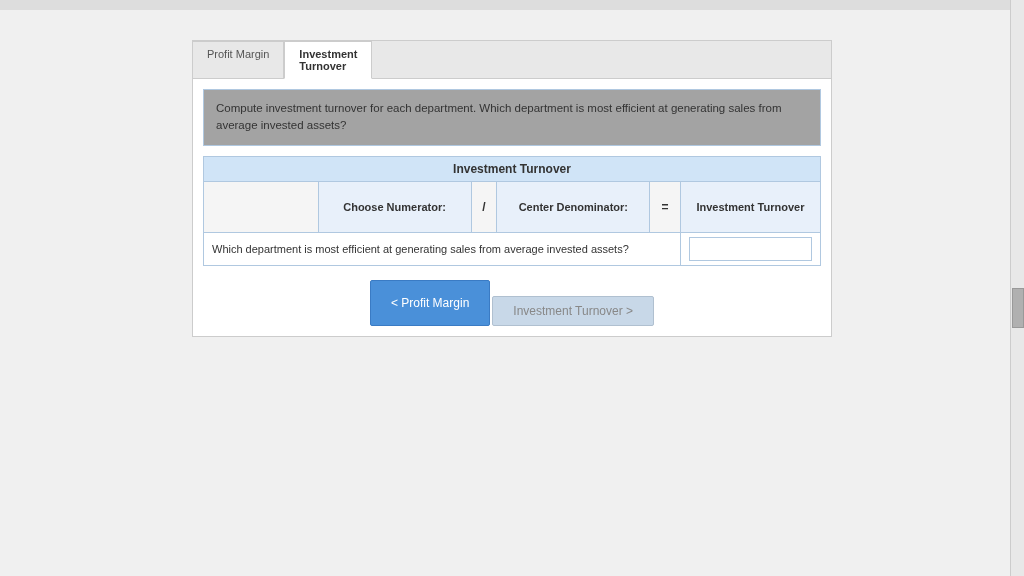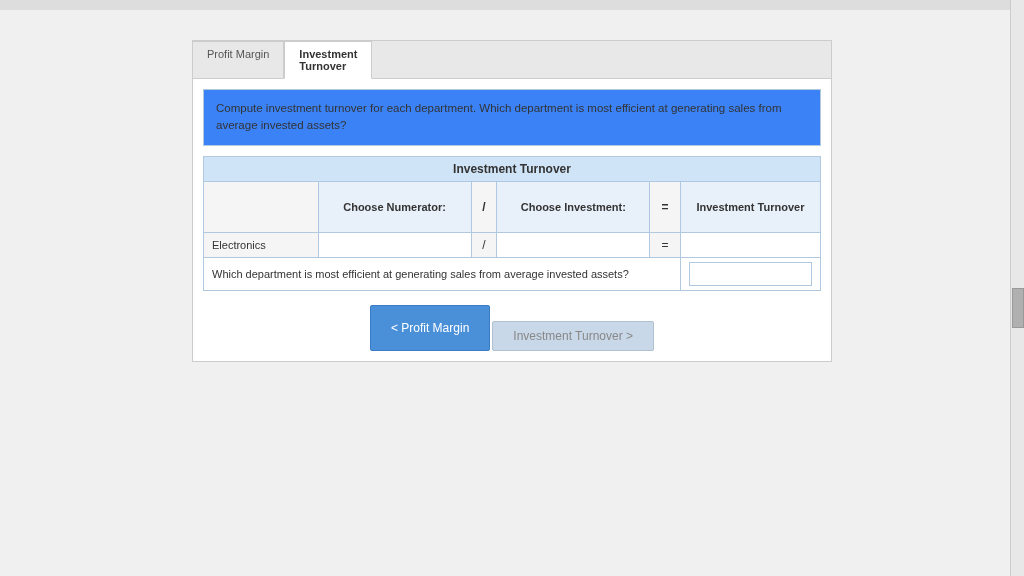--- a/index.html
+++ b/index.html
@@ -50,21 +50,21 @@
       border-bottom: 1px solid #fff;
       color: #333;
       font-weight: bold;
       margin-bottom: -1px;
       z-index: 1;
     }
     .tab:first-child {
       border-left: none;
     }
     .instruction-box {
-      background: #3b82f6;
+      background: #a3a3a3;
       border: 1px solid #b0c8e0;
       padding: 10px 12px;
       margin: 10px;
       font-size: 11.5px;
       line-height: 1.5;
       color: #333;
     }
     .table-section {
       margin: 10px;
     }
@@ -215,34 +215,26 @@
       </div>
 
       <div class="table-section">
         <div class="table-title">Investment Turnover</div>
         <table>
           <thead>
             <tr>
               <th class="dept-label"></th>
               <th class="col-numerator">Choose Numerator:</th>
               <th class="operator-cell">/</th>
-              <th class="col-denom">Choose Investment:</th>
+              <th class="col-denom">Center Denominator:</th>
               <th class="operator-cell">=</th>
               <th class="col-result">Investment Turnover</th>
             </tr>
           </thead>
           <tbody>
-            <tr>
-              <td class="dept-label">Electronics</td>
-              <td class="input-cell"><input type="text" style=""></td>
-              <td class="operator-cell">/</td>
-              <td class="input-cell"><input type="text" style=""></td>
-              <td class="operator-cell">=</td>
-              <td class="result-cell"><input type="text" class="result-input" style=""></td>
-            </tr>
             <tr class="answer-row">
               <td colspan="5">Which department is most efficient at generating sales from average invested assets?</td>
               <td>
                 <input type="text" class="answer-input" style="">
               </td>
             </tr>
           </tbody>
         </table>
       </div>
 

